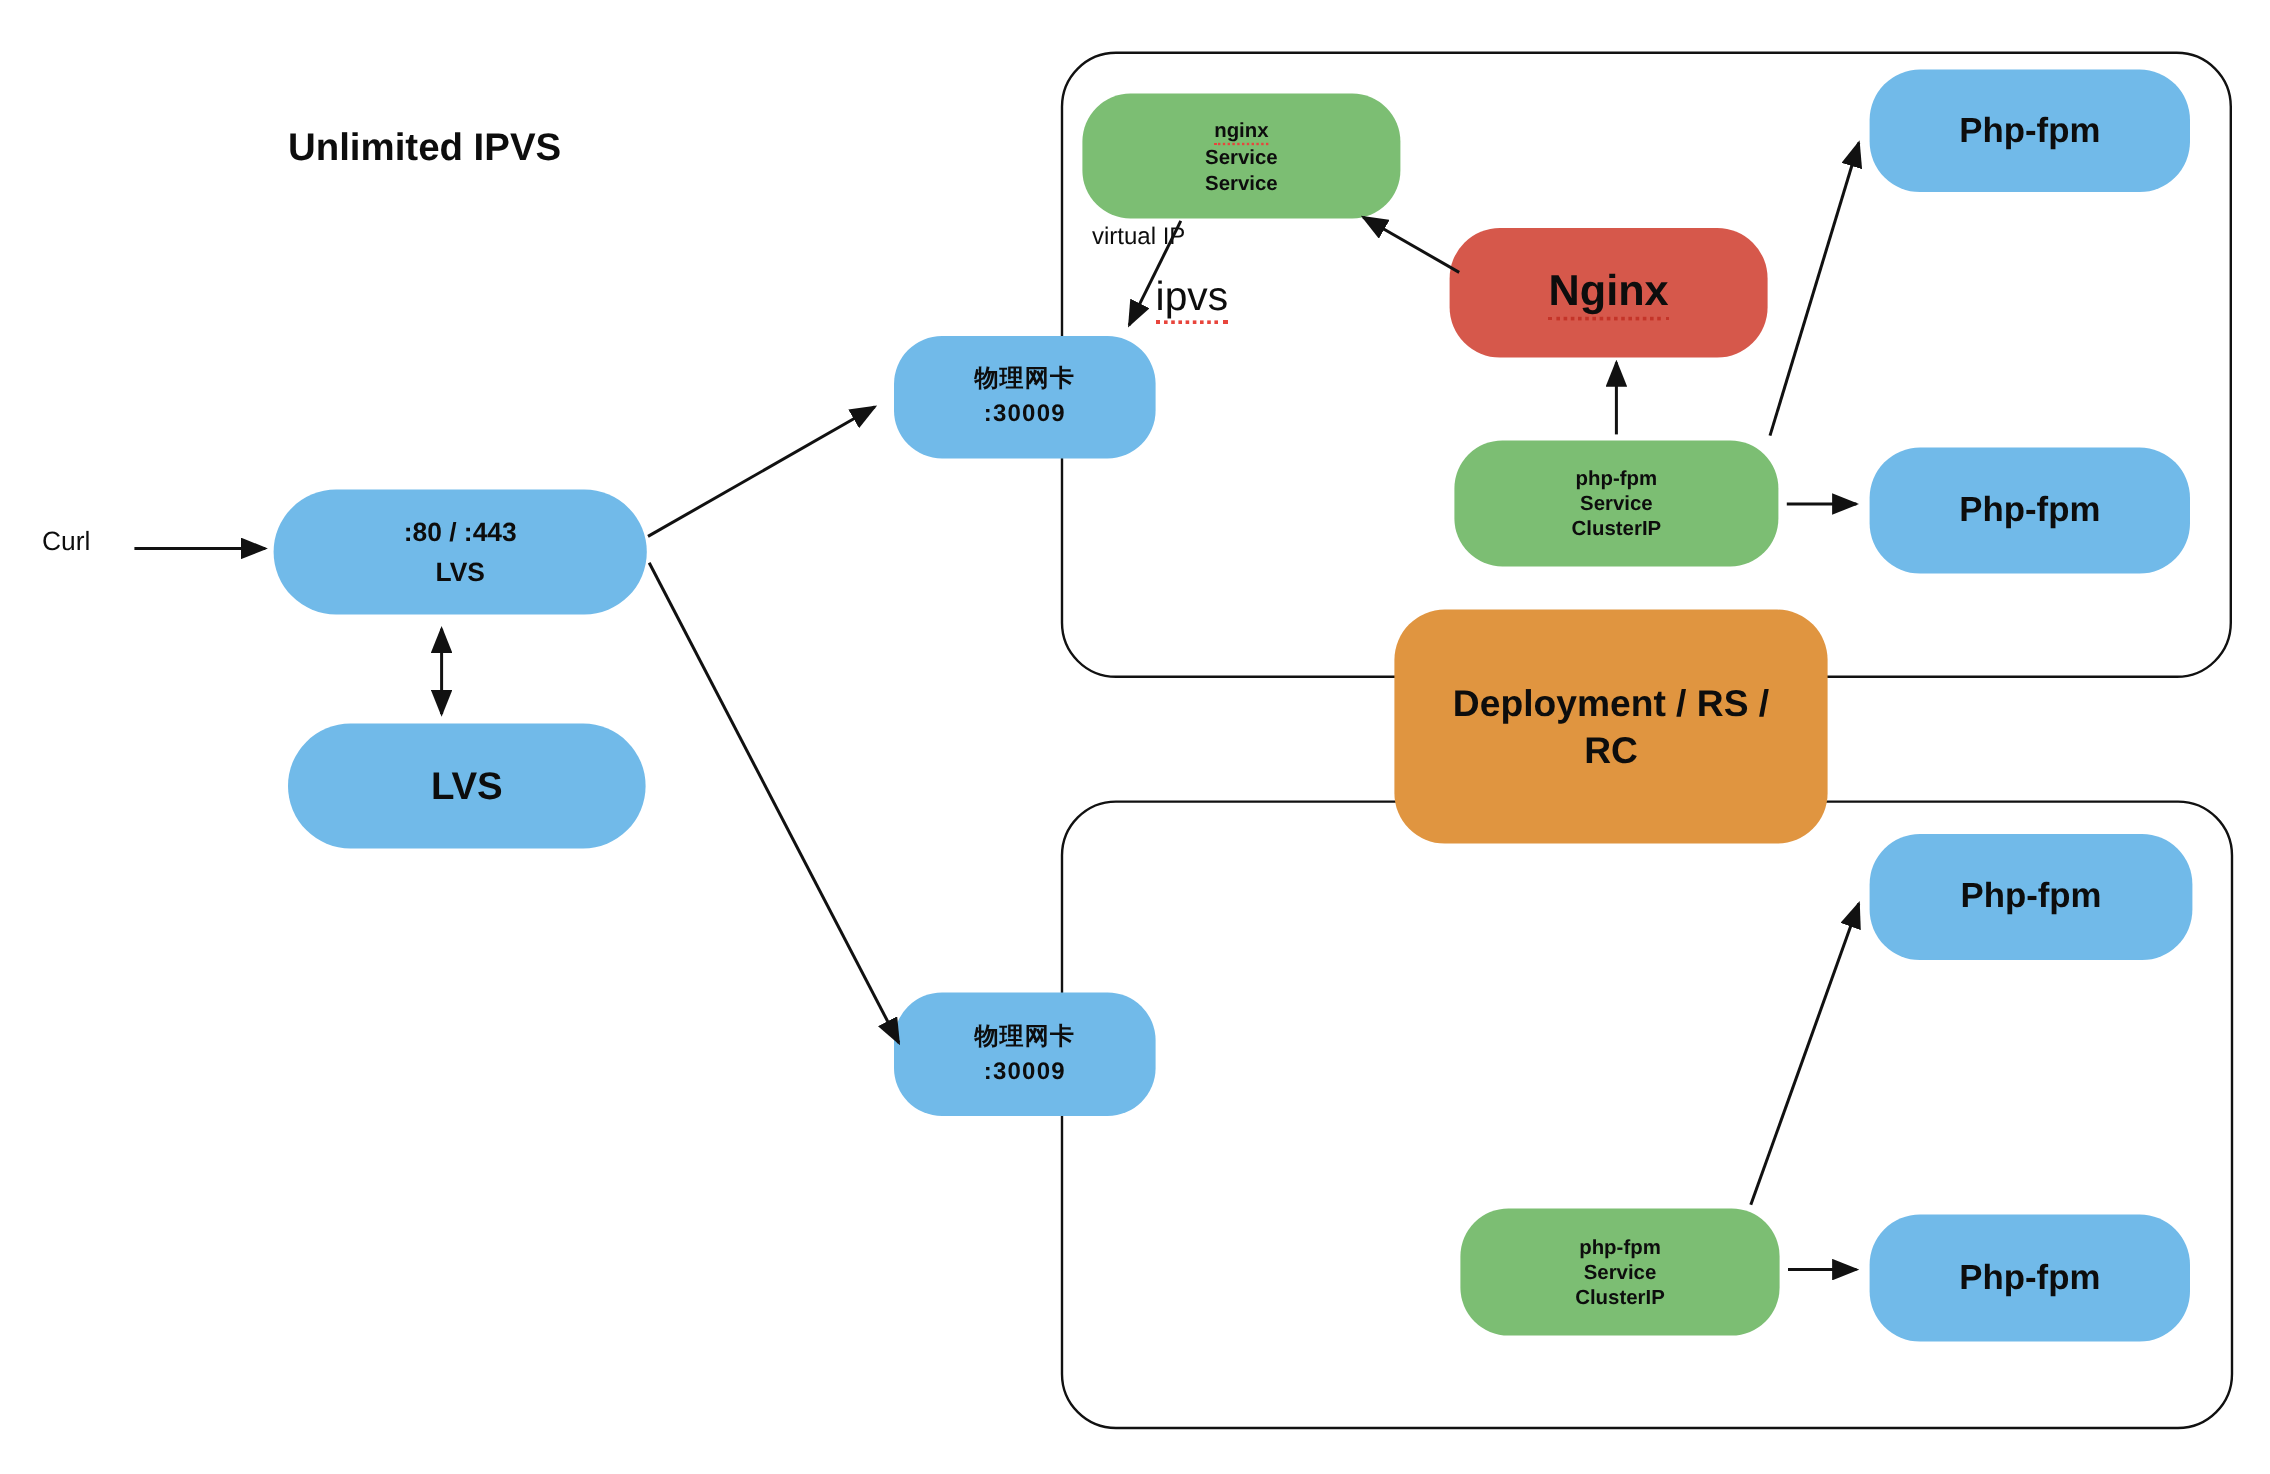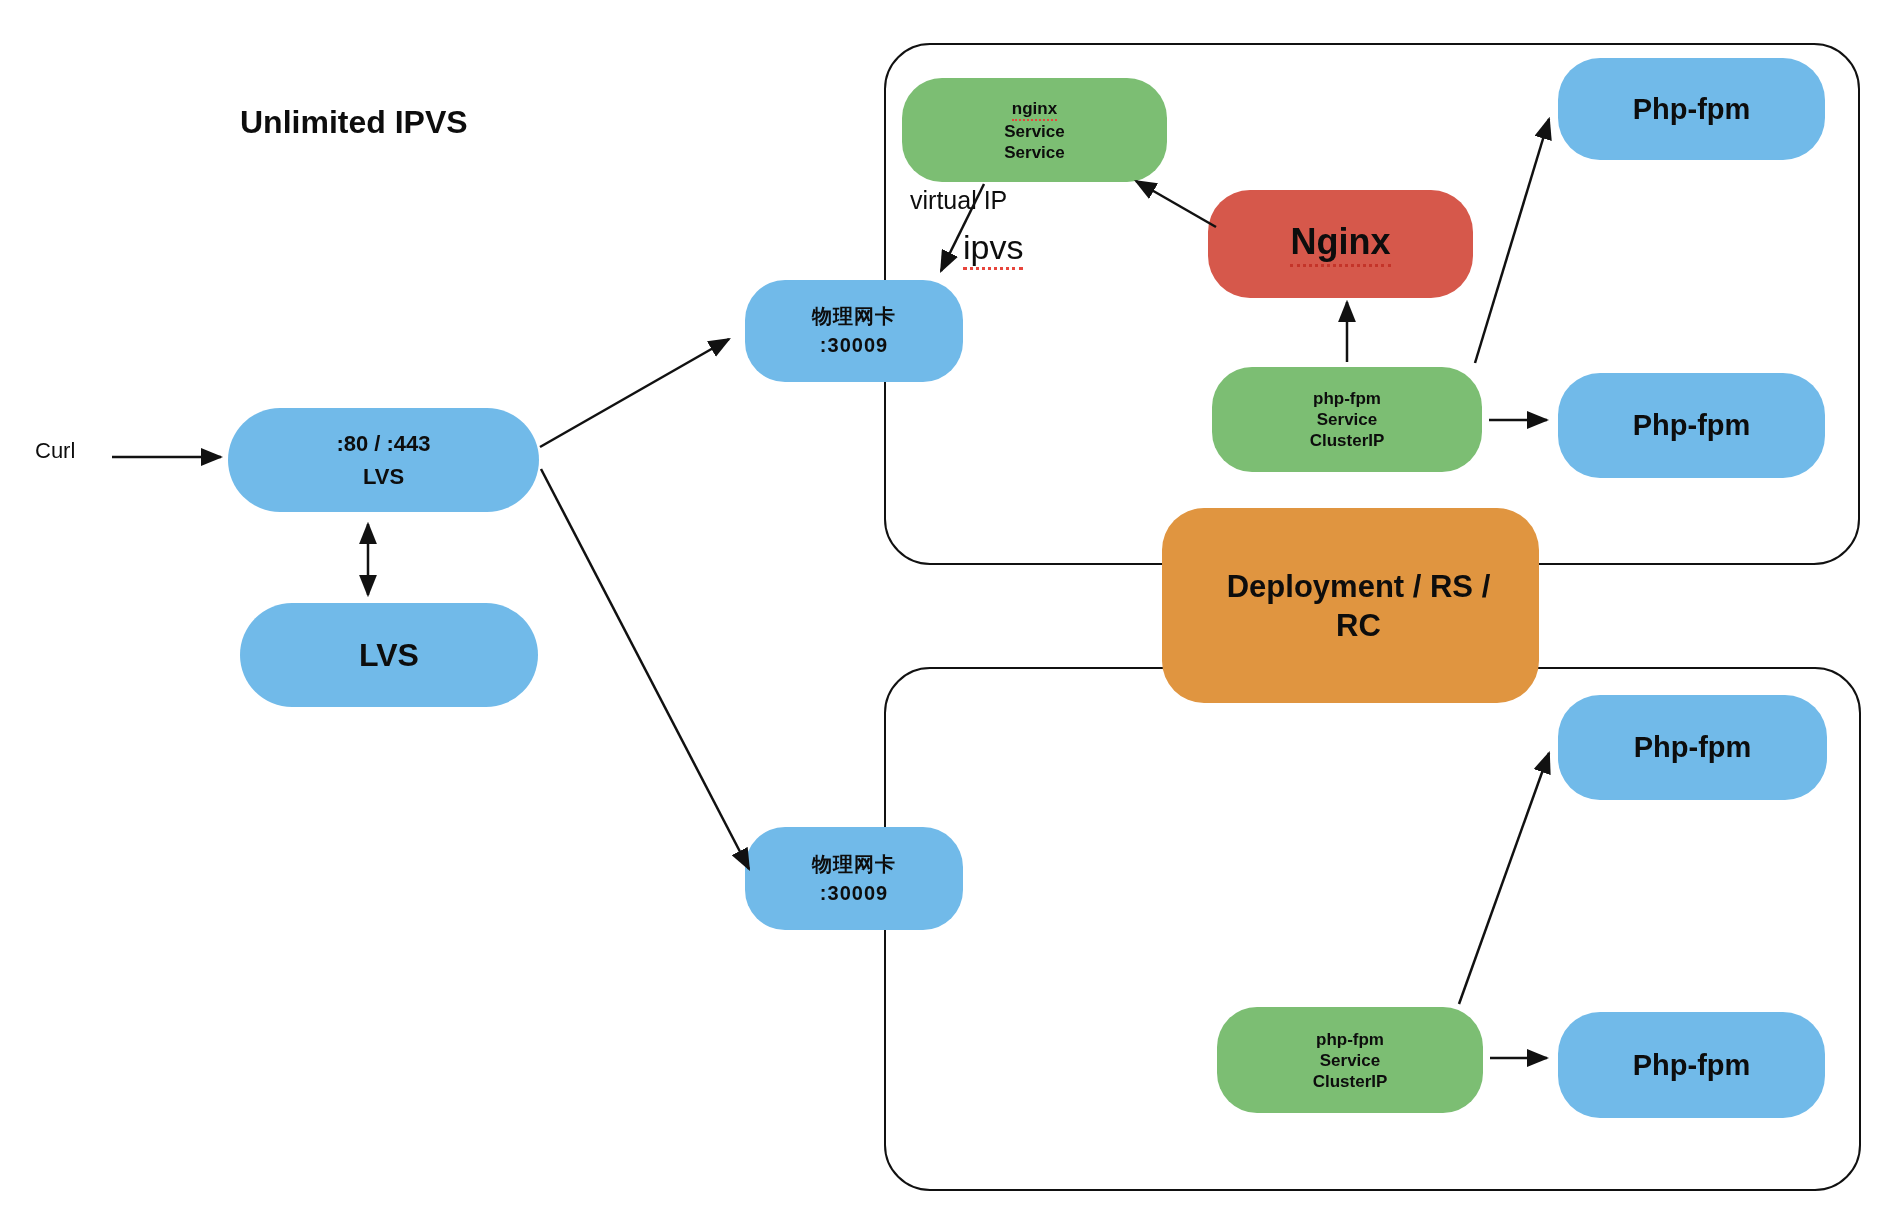--- a/index.html
+++ b/index.html
@@ -36,27 +36,27 @@
   #nic-bottom{left:745px; top:827px; width:218px; height:103px; border-radius:40px; font-size:20px; line-height:29px; letter-spacing:1px;}
   #svc-nodeport{left:902px; top:78px; width:265px; height:104px; border-radius:40px; font-size:17px; line-height:21px;}
   #nginx-box{left:1208px; top:190px; width:265px; height:108px; border-radius:42px; font-size:36px;}
   #svc-cluster-top{left:1212px; top:367px; width:270px; height:105px; border-radius:40px; font-size:17px; line-height:21px;}
   #svc-cluster-bottom{left:1217px; top:1007px; width:266px; height:106px; border-radius:40px; font-size:17px; line-height:21px;}
   #php1{left:1558px; top:58px;  width:267px; height:102px;}
   #php2{left:1558px; top:373px; width:267px; height:105px;}
   #php3{left:1558px; top:695px; width:269px; height:105px;}
   #php4{left:1558px; top:1012px;width:267px; height:106px;}
   .php{border-radius:42px; font-size:29px;}
-  #deploy{left:1162px; top:508px; width:361px; height:195px; border-radius:42px; font-size:31px; line-height:39px;padding-left:16px;}
+  #deploy{left:1162px; top:508px; width:361px; height:195px; border-radius:42px; font-size:31px; line-height:39px;}
 
   
   .lbl{position:absolute; z-index:2; white-space:nowrap;}
   #title{left:240px; top:104px; font-size:32px; font-weight:700;}
   #curl{left:35px;  top:438px; font-size:22px; font-weight:400;}
-  #virtual-ip{left:910px; top:186px; font-size:25px; font-weight:400;}
+  #virtual-ip{left:910px; top:186px; font-size:20px; font-weight:400;}
   #ipvs{left:963px; top:228px; font-size:34px; font-weight:400;}
 
   
   .squig{border-bottom:3px dotted var(--squiggle); padding-bottom:1px;}
   .squig-sm{border-bottom:2.5px dotted var(--squiggle); padding-bottom:0px;}
   .squig-soft{border-bottom:3px dotted rgba(190,40,30,0.75); padding-bottom:1px;}
 
   
   #arrows{position:absolute; left:0; top:0; z-index:4; pointer-events:none;}
   #arrows line{stroke:var(--line); stroke-width:2.5px;}

